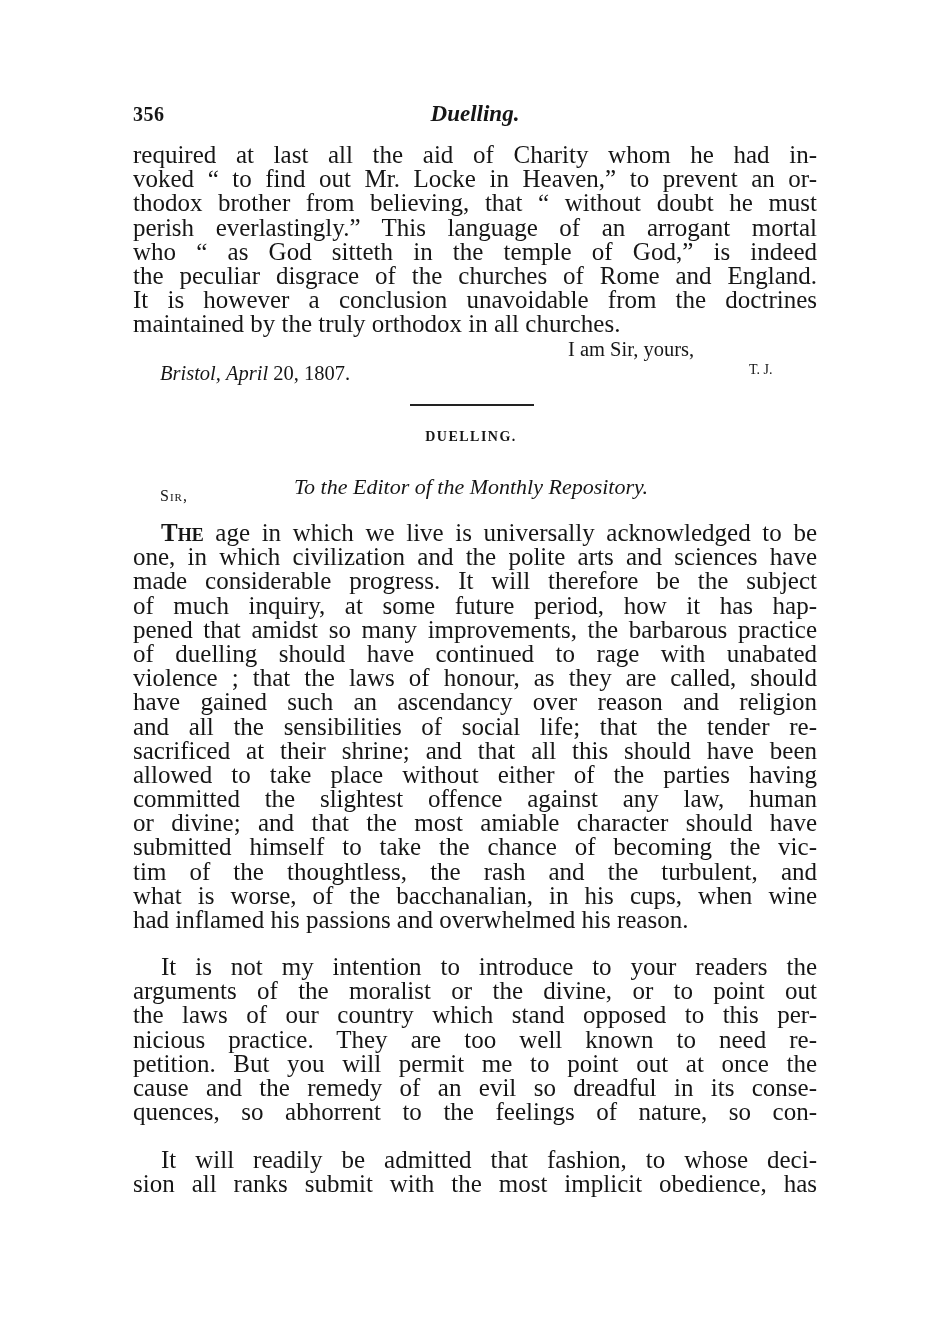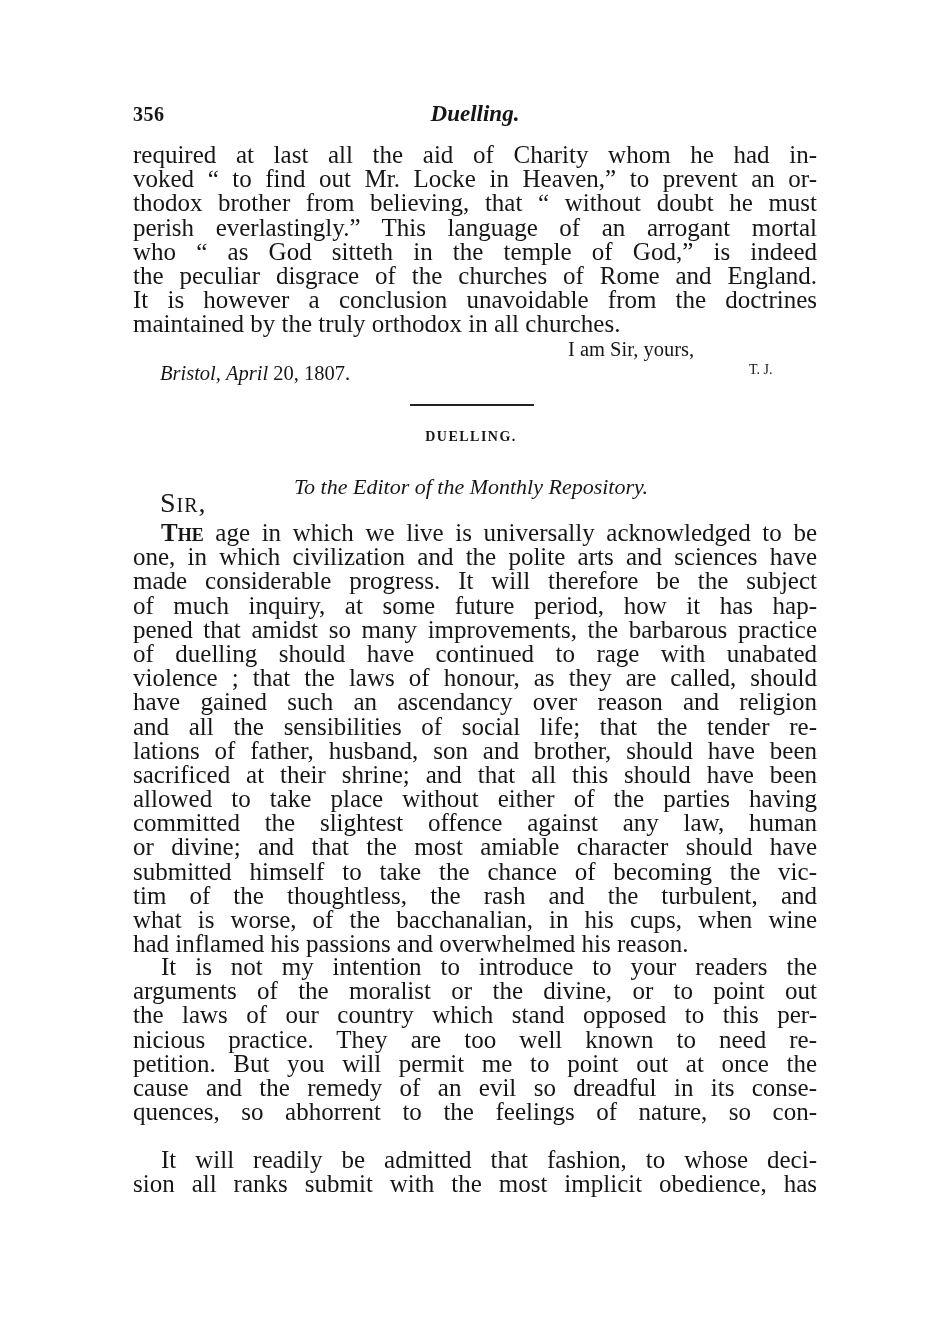--- a/index.html
+++ b/index.html
@@ -117,21 +117,21 @@
       left: 0;
       width: 942px;
       text-align: center;
       font-size: 22px;
       font-style: italic;
     }
     .salutation {
       position: absolute;
       top: 487px;
       left: 160px;
-      font-size: 28px;
+      font-size: 16px;
       font-variant: small-caps;
       letter-spacing: 1px;
     }
     .block-2 { top: 521px; }
     .block-3 { top: 955px; }
     .block-4 { top: 1148px; }
     .smallcaps {
       font-variant: small-caps;
       font-weight: bold;
     }
@@ -178,21 +178,20 @@
   <div class="column block-2">
     <span class="line indent"><span class="smallcaps">The</span><span> age in which we live is universally acknowledged to be</span></span>
     <span class="line">one, in which civilization and the polite arts and sciences have</span>
     <span class="line">made considerable progress. It will therefore be the subject</span>
     <span class="line">of much inquiry, at some future period, how it has hap-</span>
     <span class="line">pened that amidst so many improvements, the barbarous practice</span>
     <span class="line">of duelling should have continued to rage with unabated</span>
     <span class="line">violence ; that the laws of honour, as they are called, should</span>
     <span class="line">have gained such an ascendancy over reason and religion</span>
     <span class="line">and all the sensibilities of social life; that the tender re-</span>
-    <span class="line">lations of father, husband, son and brother, should have been</span>
     <span class="line">sacrificed at their shrine; and that all this should have been</span>
     <span class="line">allowed to take place without either of the parties having</span>
     <span class="line">committed the slightest offence against any law, human</span>
     <span class="line">or divine; and that the most amiable character should have</span>
     <span class="line">submitted himself to take the chance of becoming the vic-</span>
     <span class="line">tim of the thoughtless, the rash and the turbulent, and</span>
     <span class="line">what is worse, of the bacchanalian, in his cups, when wine</span>
     <span class="line last">had inflamed his passions and overwhelmed his reason.</span>
   </div>
 

